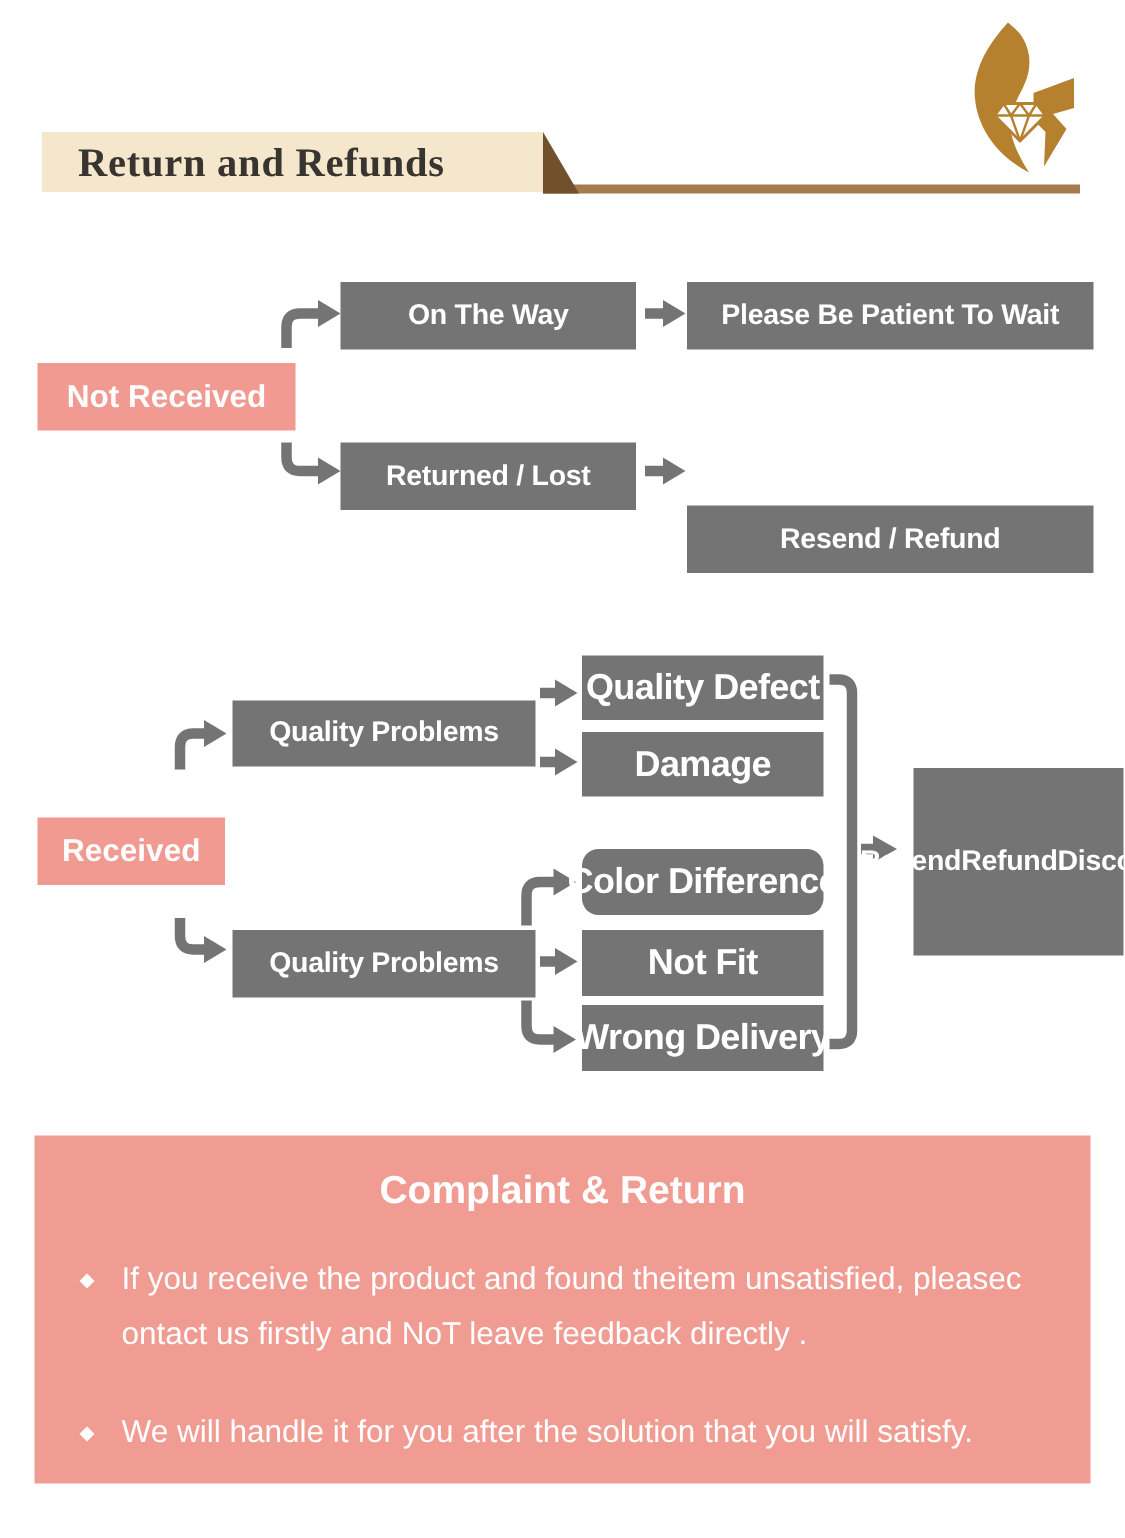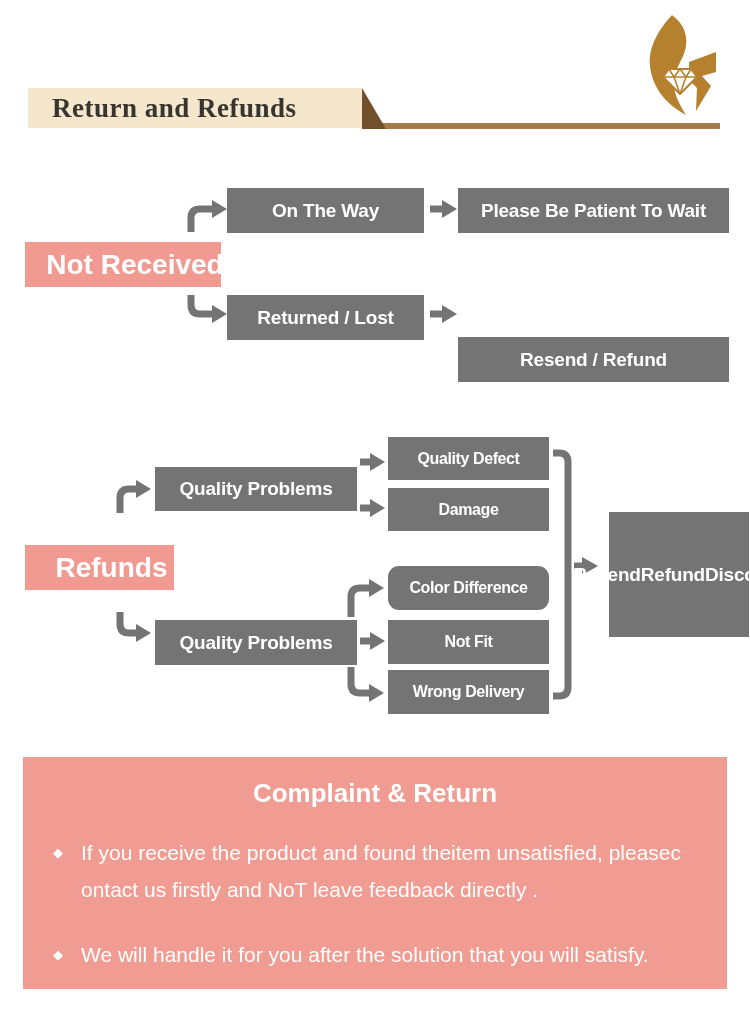--- a/index.html
+++ b/index.html
@@ -14,22 +14,22 @@
   .hr-line{position:absolute;left:362px;top:123px;width:358px;height:6px;background:#A57B4C;}
   .fold{position:absolute;left:362px;top:88px;width:0;height:0;
         border-bottom:41px solid #70512B;border-right:24px solid transparent;}
   .logo{position:absolute;left:635px;top:14px;width:92px;height:106px;}
 
   
   .gbox{position:absolute;background:#747474;color:#ffffff;display:flex;align-items:center;
         justify-content:center;font-weight:bold;font-size:19px;letter-spacing:-0.2px;
         text-align:center;white-space:nowrap;}
   .pbox{position:absolute;background:#F09A91;color:#ffffff;display:flex;align-items:center;
-        justify-content:center;font-weight:bold;font-size:28px;white-space:nowrap;padding-left:24px;}
-  .gbox.sm{font-size:16px;letter-spacing:-0.4px;}
+        justify-content:center;font-weight:bold;font-size:21px;white-space:nowrap;}
+  .gbox.sm{font-size:24px;letter-spacing:-0.4px;}
   .result-line{line-height:31px;}
 
   svg.overlay{position:absolute;left:0;top:0;pointer-events:none;}
 
   
   .panel{position:absolute;left:23px;top:757px;width:704px;height:232px;background:#F19C92;
          color:#ffffff;}
   .panel-title{text-align:center;font-weight:bold;font-size:26px;margin-top:21px;}
   .bullet-row{display:flex;margin-left:30px;margin-right:22px;}
   .bullet-row.first{margin-top:25px;}
@@ -90,21 +90,21 @@
       <polygon points="582,557 598,566 582,575"></polygon>
     </g>
   </svg>
 
   <div class="pbox" style="left:25px;top:242px;width:172px;height:45px;">Not Received</div>
   <div class="gbox" style="left:227px;top:188px;width:197px;height:45px;">On The Way</div>
   <div class="gbox" style="left:458px;top:188px;width:271px;height:45px;">Please Be Patient To Wait</div>
   <div class="gbox" style="left:227px;top:295px;width:197px;height:45px;">Returned / Lost</div>
   <div class="gbox" style="left:458px;top:295px;width:271px;height:45px;margin-top:42px;">Resend / Refund</div>
 
-  <div class="pbox" style="left:25px;top:545px;width:125px;height:45px;">Refunds</div>
+  <div class="pbox" style="left:25px;top:545px;width:125px;height:45px;">Received</div>
   <div class="gbox" style="left:155px;top:467px;width:202px;height:44px;">Quality Problems</div>
   <div class="gbox sm" style="left:388px;top:437px;width:161px;height:43px;">Quality Defect</div>
   <div class="gbox sm" style="left:388px;top:488px;width:161px;height:43px;">Damage</div>
   <div class="gbox" style="left:155px;top:620px;width:202px;height:45px;">Quality Problems</div>
   <div class="gbox sm" style="left:388px;top:566px;width:161px;height:44px;border-radius:11px;">Color Difference</div>
   <div class="gbox sm" style="left:388px;top:620px;width:161px;height:44px;">Not Fit</div>
   <div class="gbox sm" style="left:388px;top:670px;width:161px;height:44px;">Wrong Delivery</div>
 
   <div class="gbox" style="left:609px;top:512px;width:140px;height:125px;flex-direction:row;">
     <div class="result-line">Resend</div>

